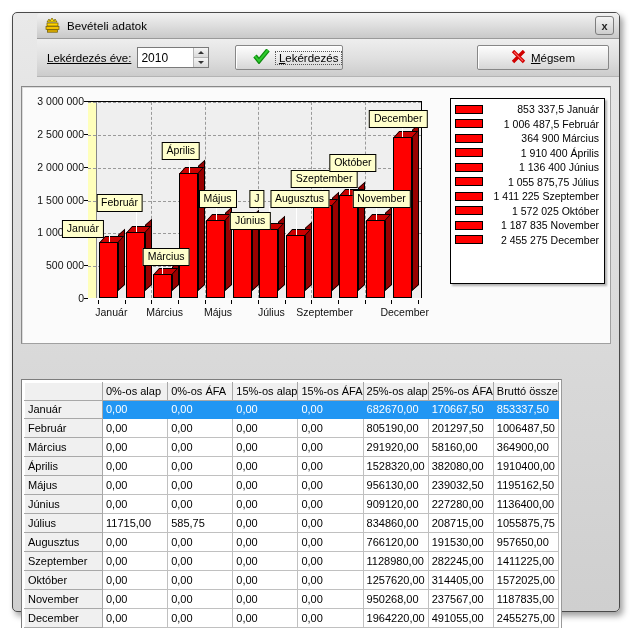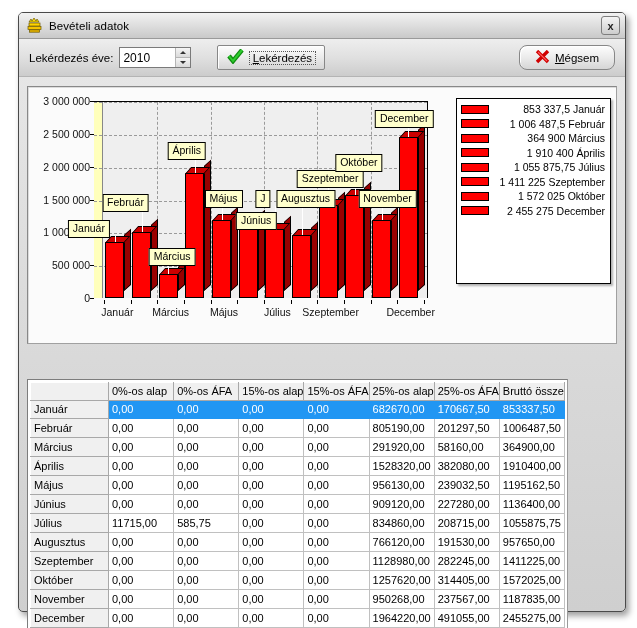--- a/index.html
+++ b/index.html
@@ -7,26 +7,27 @@
     background: #ffffff;
     width: 637px; height: 628px;
     overflow: hidden;
     font-family: "Liberation Sans", sans-serif;
   }
   * { box-sizing: border-box; }
 
   
   #window {
     position: absolute;
-    left: 18px; top: 12px;
+    left: 12px; top: 12px;
     width: 608px; height: 600px;
     background: linear-gradient(to bottom, #e9e9e9 0%, #dcdcdc 45%, #cfcfcf 100%);
     border: 1px solid #4a4a4a;
     border-radius: 5px;
     box-shadow: 3px 4px 6px rgba(0,0,0,0.38);
+    padding-left: 24px;
   }
   #titlebar {
     position: relative;
     height: 26px;
     background: linear-gradient(to bottom, #f2f2f2 0%, #e2e2e2 40%, #c9c9c9 100%);
     border-bottom: 1px solid #9a9a9a;
     border-radius: 4px 4px 0 0;
     display: flex; align-items: center;
   }
   #title-icon {
@@ -53,21 +54,21 @@
   
   #toolbar {
     position: relative;
     height: 38px;
     background: linear-gradient(to bottom, #eeeeee 0%, #e0e0e0 50%, #cccccc 100%);
     display: flex; align-items: center;
     border-bottom: 1px solid #b4b4b4;
   }
   #year-label {
     margin-left: 10px;
-    font-size: 11.5px; color: #000;
+    font-size: 11.5px; color: #000; text-decoration: underline;
   }
   #year-spin {
     margin-left: 6px;
     width: 72px; height: 21px;
     background: #fff;
     border: 1px solid #7a7a7a;
     display: flex; align-items: stretch;
     position: relative;
   }
   #year-input {
@@ -98,22 +99,22 @@
   .tb-button {
     height: 25px;
     background: linear-gradient(to bottom, #fdfdfd 0%, #ededed 45%, #d6d6d6 100%);
     border: 1px solid #878787;
     border-radius: 2px;
     display: flex; align-items: center; justify-content: center;
     cursor: pointer;
     font-size: 11.5px; color: #000;
     box-shadow: inset 1px 1px 0 #ffffff;
   }
-  #query-btn { margin-left: 26px; width: 108px; }
-  #cancel-btn { position: absolute; right: 10px; width: 96px; border-radius: 8px; }
+  #query-btn { margin-left: 26px; width: 108px; justify-content: flex-end; }
+  #cancel-btn { position: absolute; right: 10px; width: 132px; }
   .btn-label { display:inline-block; }
   .btn-label u { text-decoration: underline; }
   #query-btn .btn-label {
     border: 1px dotted #555;
     padding: 0 3px;
   }
   .icon-check { margin-right: 5px; display:inline-block; }
   .icon-x { margin-right: 5px; display:inline-block; }
 
   
@@ -512,29 +513,37 @@
           <div class="legend-row">
             <span class="legend-swatch"></span>
             <span class="legend-text">364 900 Március</span>
           </div>
           <div class="legend-row">
             <span class="legend-swatch"></span>
             <span class="legend-text">1 910 400 Április</span>
           </div>
           <div class="legend-row">
             <span class="legend-swatch"></span>
+            <span class="legend-text">1 136 400 Június</span>
+          </div>
+          <div class="legend-row">
+            <span class="legend-swatch"></span>
             <span class="legend-text">1 055 875,75 Július</span>
           </div>
           <div class="legend-row">
             <span class="legend-swatch"></span>
             <span class="legend-text">1 411 225 Szeptember</span>
           </div>
           <div class="legend-row">
             <span class="legend-swatch"></span>
             <span class="legend-text">1 572 025 Október</span>
+          </div>
+          <div class="legend-row">
+            <span class="legend-swatch"></span>
+            <span class="legend-text">1 187 835 November</span>
           </div>
           <div class="legend-row">
             <span class="legend-swatch"></span>
             <span class="legend-text">2 455 275 December</span>
           </div>
         </div>
     </div>
   </div>
 
   <div id="table-panel">

